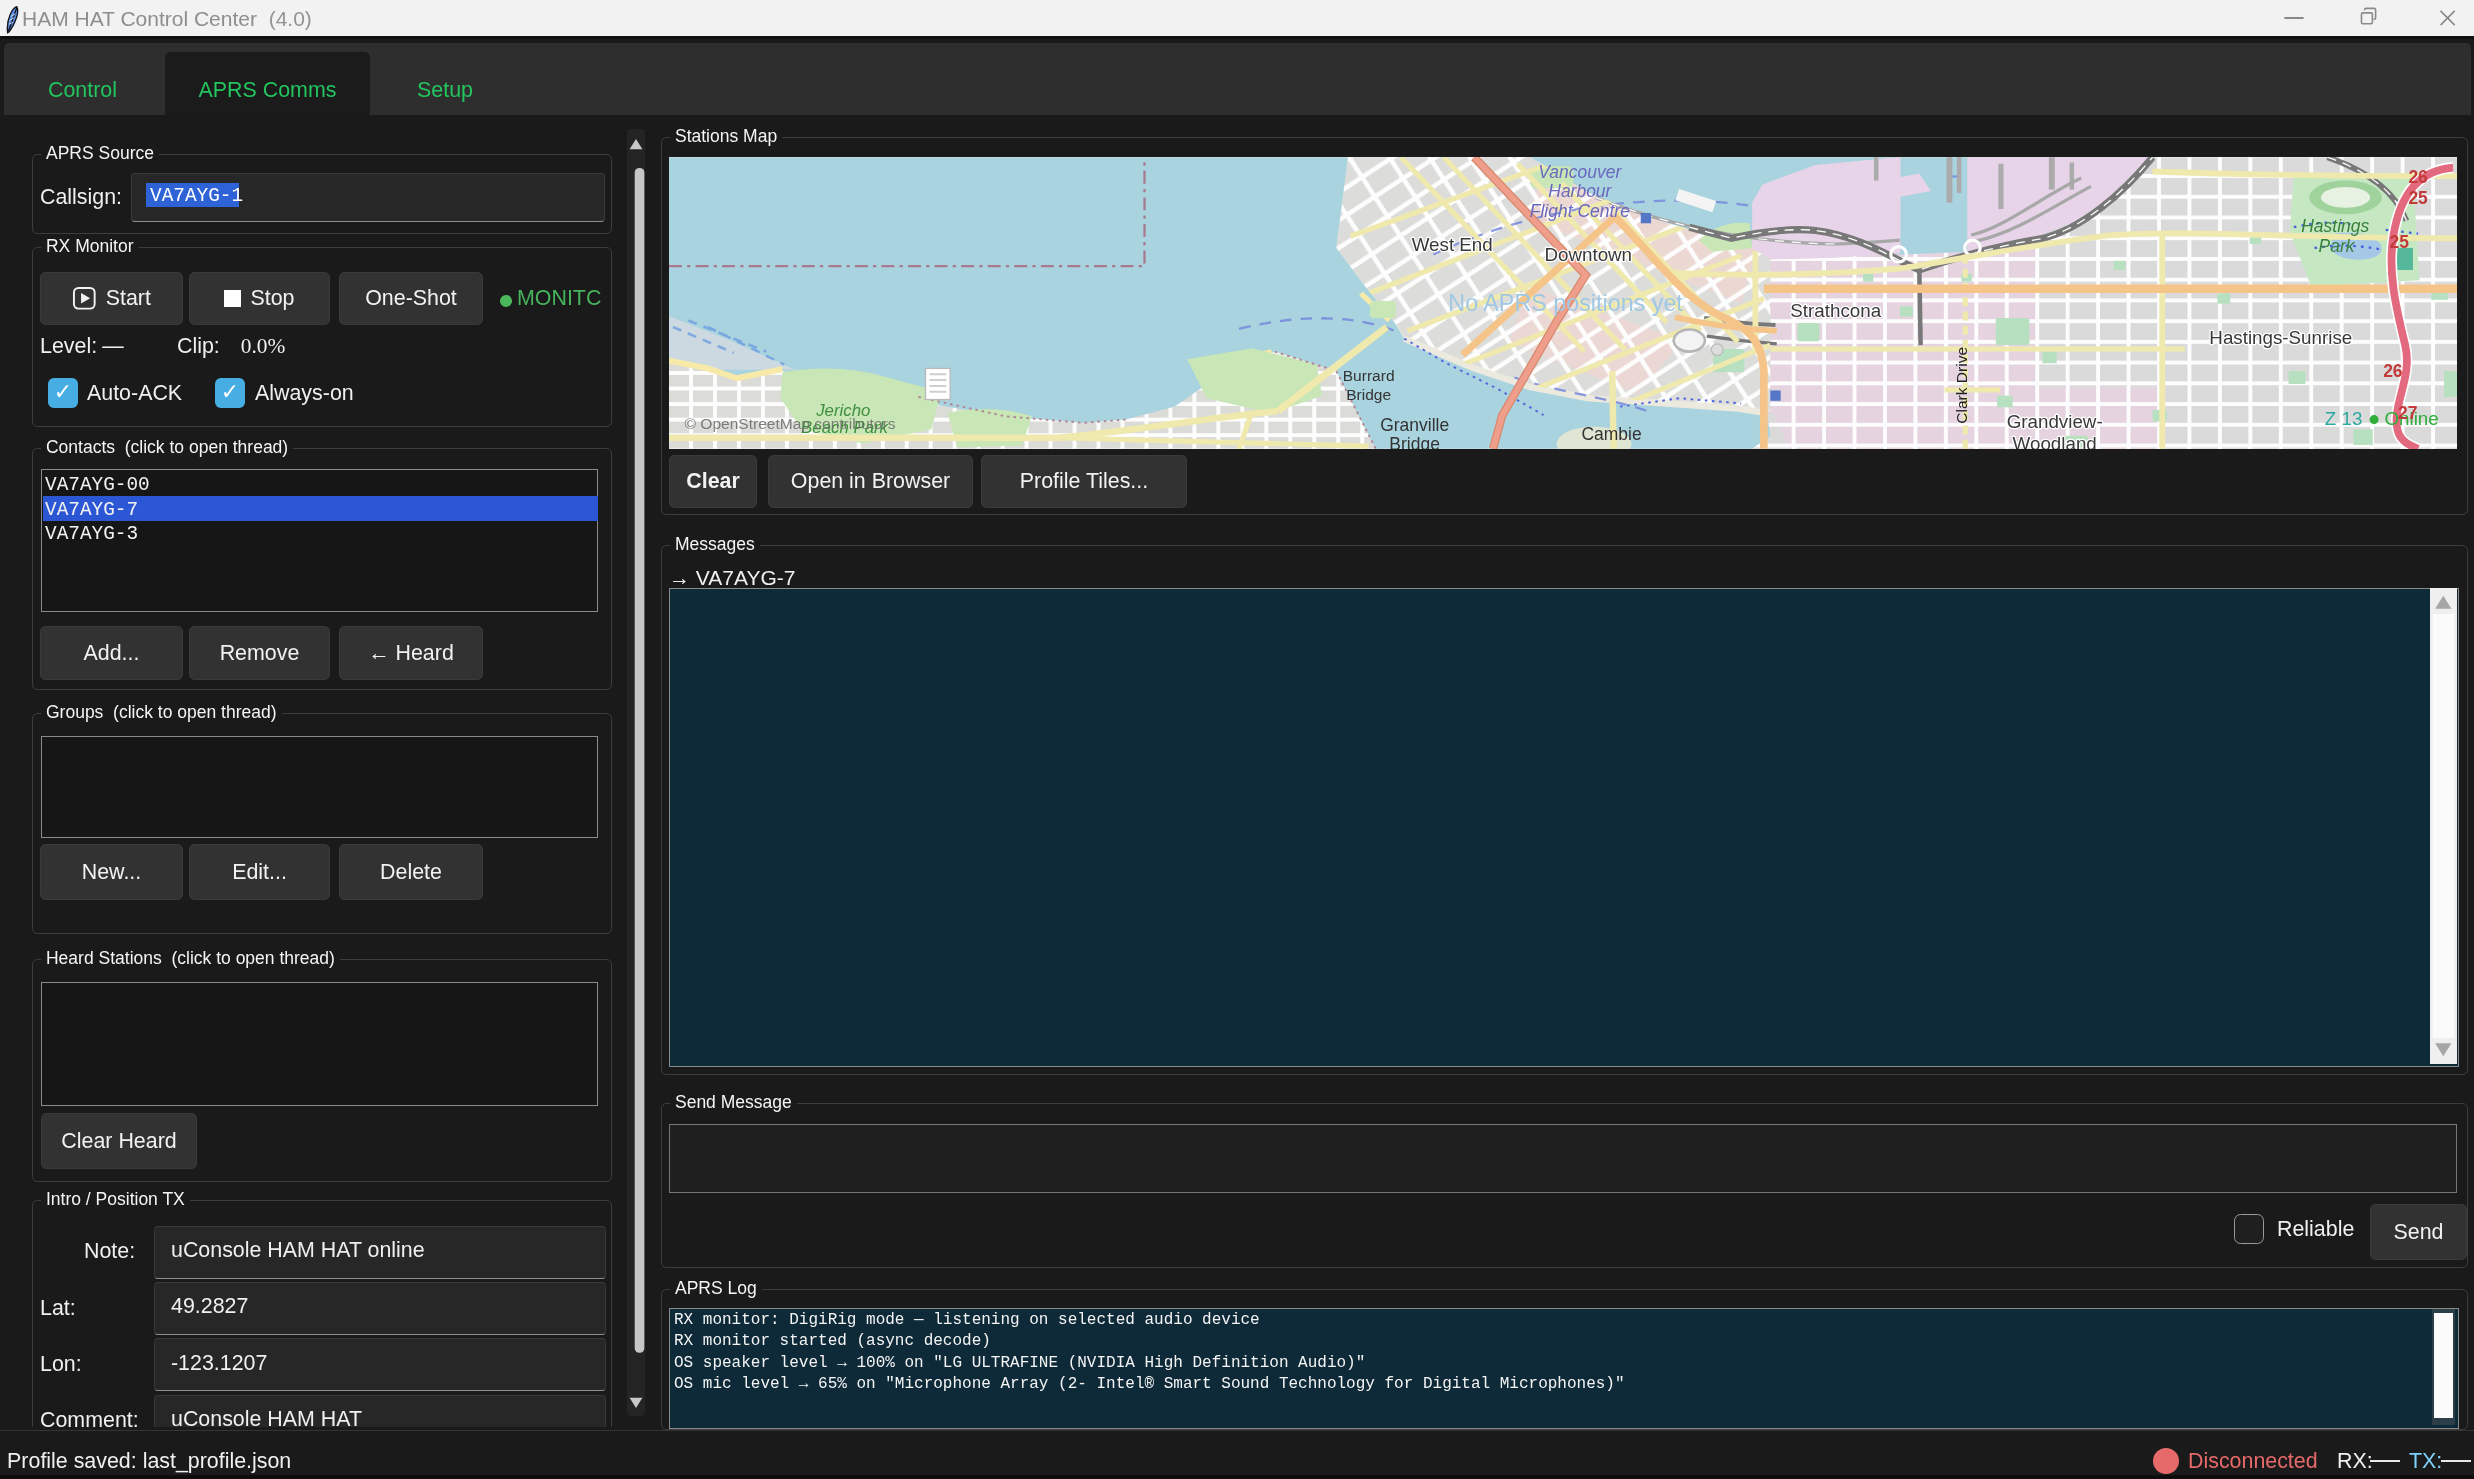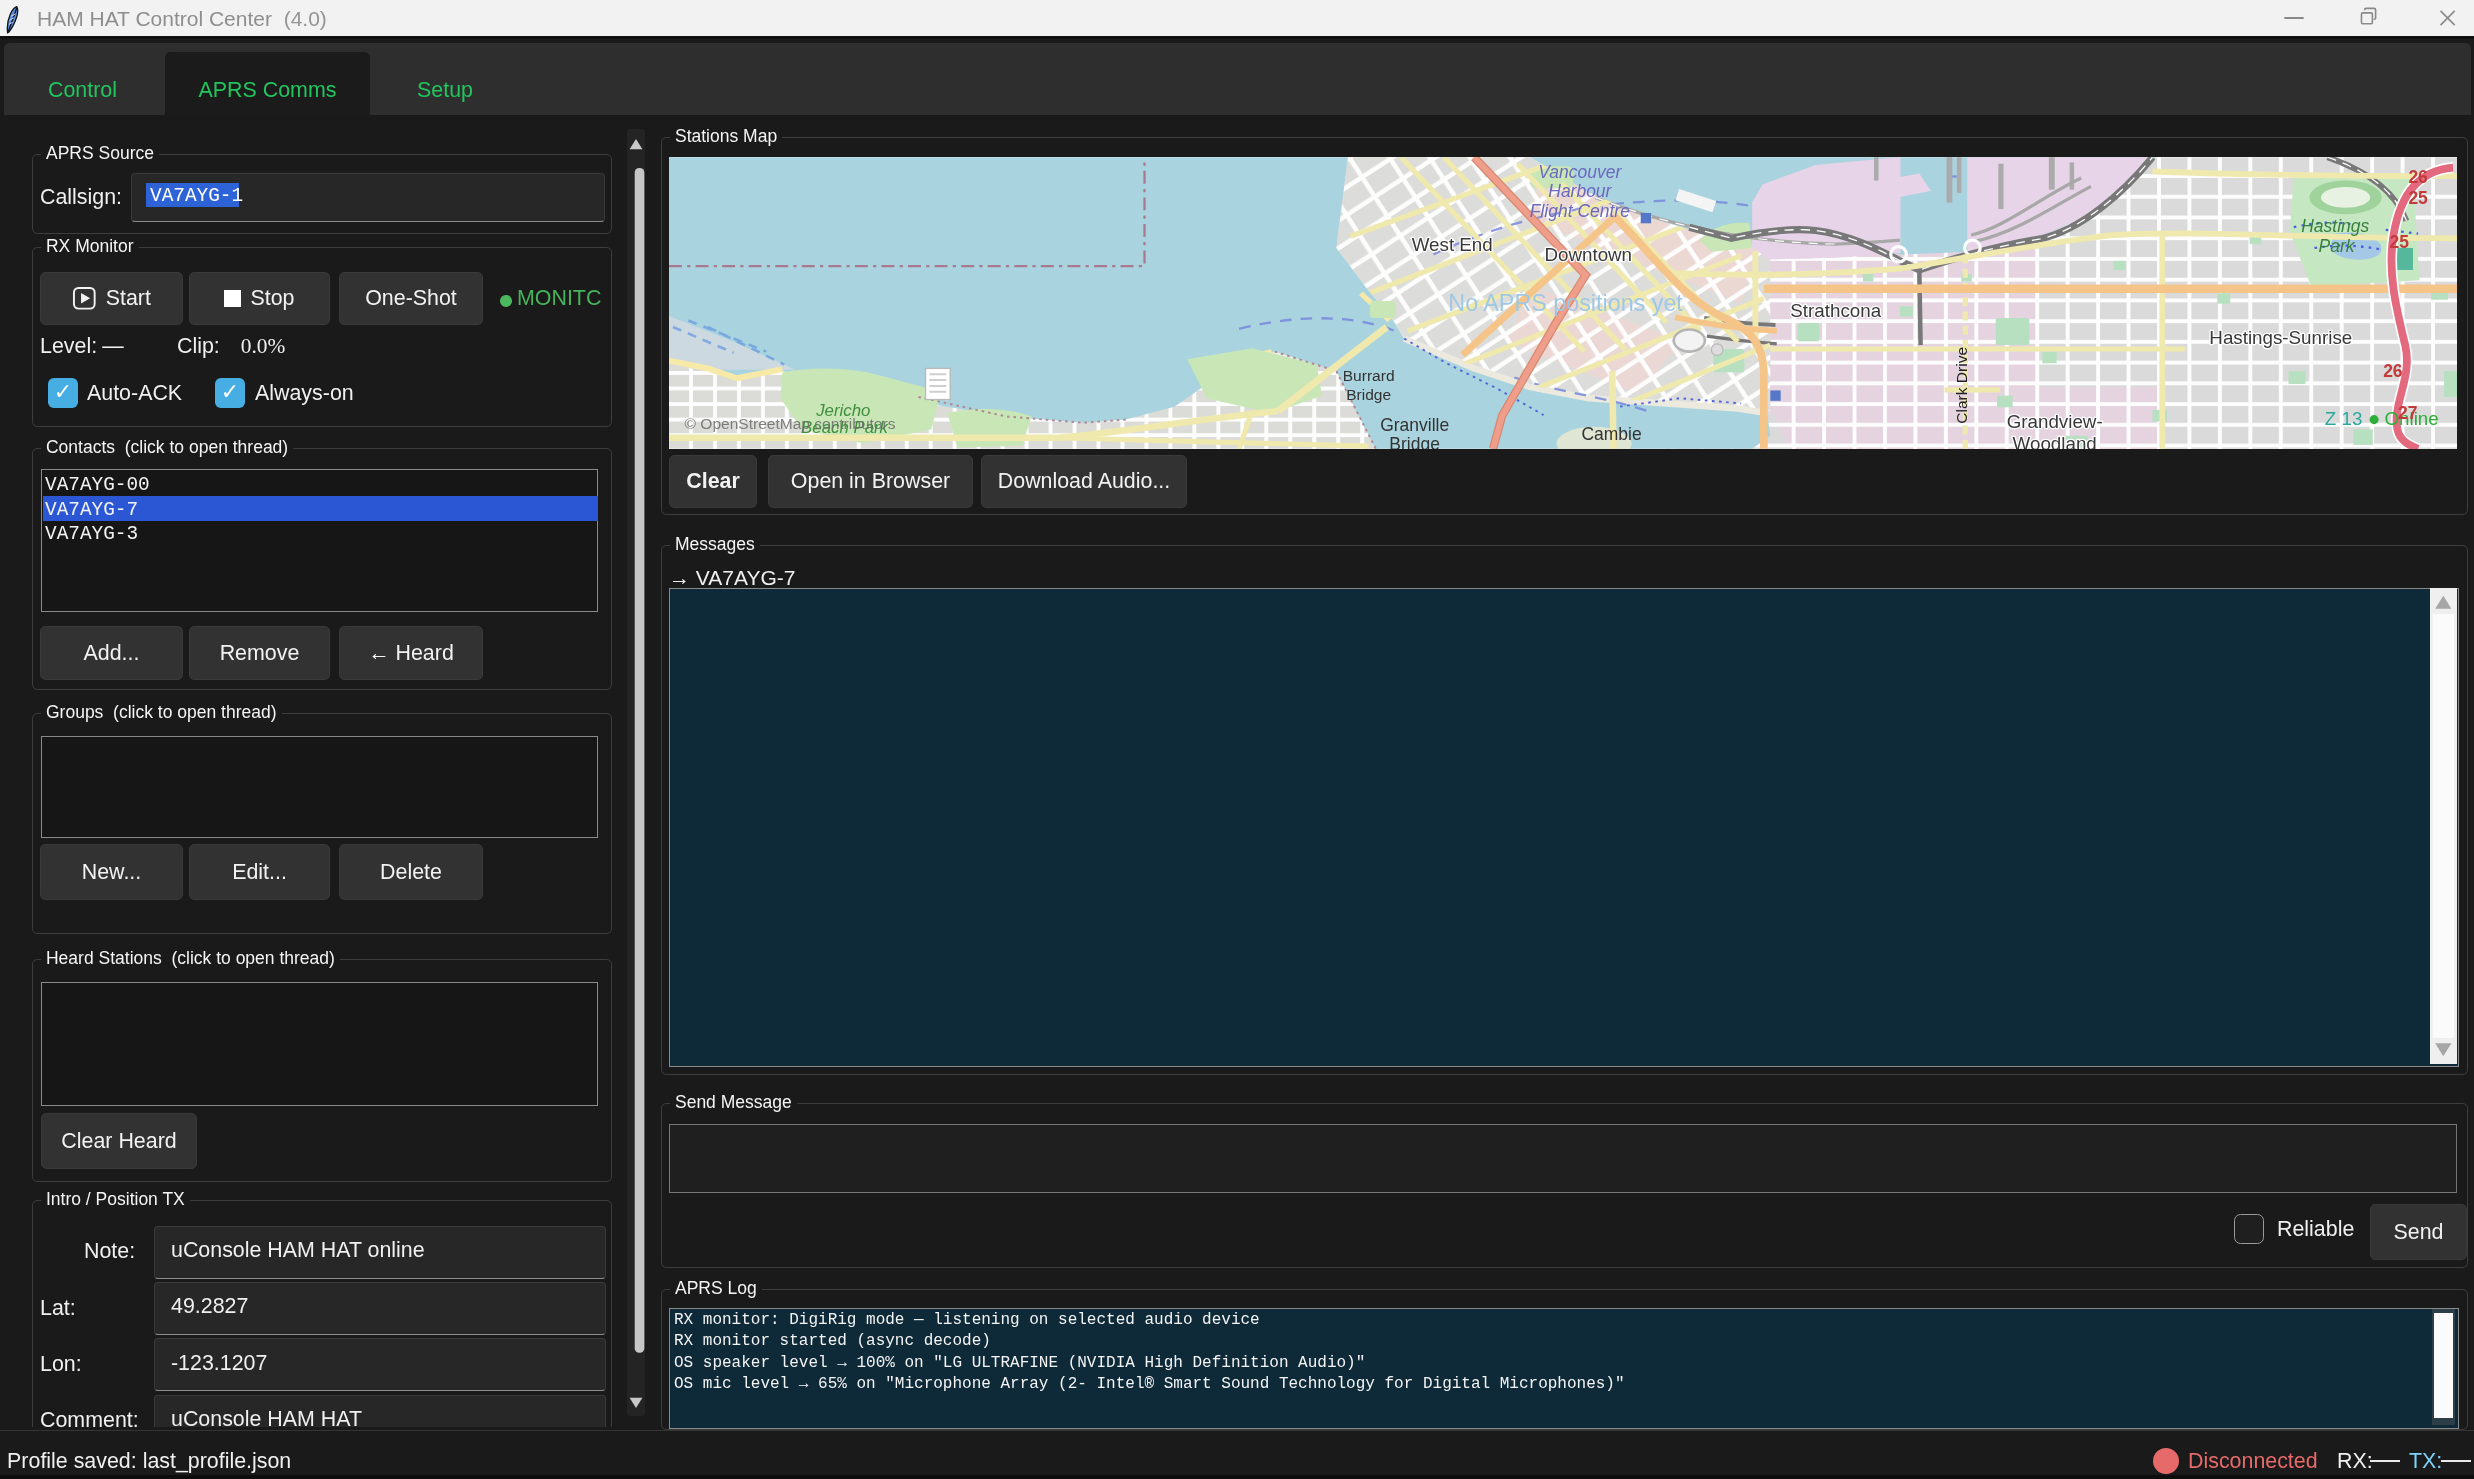--- a/index.html
+++ b/index.html
@@ -1,20 +1,20 @@
 <!DOCTYPE html>
 <html style="font-size:10.4px"><head>
 <meta charset="utf-8">
 <style>
   html,body{margin:0;padding:0;}
   body{width:2475px;height:1479px;position:relative;background:#1a1a1a;font-family:"Liberation Sans",sans-serif;overflow:hidden;}
   .abs{position:absolute;}
   
   .titlebar{left:0;top:0;width:2475px;height:36px;background:#f2f2f2;}
-  .title-text{left:37px;top:0;height:36px;line-height:38px;font-size:21px;color:#8e8e8e;}
+  .title-text{left:22px;top:0;height:36px;line-height:38px;font-size:21px;color:#8e8e8e;}
   .title-dim{color:#949494;}
   
   .tabstrip{left:3.9px;top:43px;width:2467px;height:72px;background:#2e2e2e;border-radius:5.2px 5.2px 0 0;}
   .tabsel{left:165px;top:52px;width:205px;height:63px;background:#1b1b1b;border-radius:5.2px 5.2px 0 0;}
   .tabtxt{font-size:21.4px;color:#22c55e;height:72px;line-height:72px;text-align:center;}
   
   .group{border:1.3px solid #3d3d3d;border-radius:5.2px;}
   .glabel{position:absolute;top:-12.3px;left:7.8px;background:#1a1a1a;padding:0 5.2px;font-size:17.5px;color:#f5f5f5;white-space:nowrap;}
   .lbl{font-size:21.4px;color:#f0f0f0;white-space:nowrap;}
   .btn{background:#323232;border:0.6px solid #3a3a3a;border-radius:5.2px;color:#f2f2f2;font-size:21.4px;display:flex;align-items:center;justify-content:center;white-space:nowrap;}
@@ -378,21 +378,21 @@
   <text x="2700" y="40">26</text>
   <text x="2700" y="72">25</text>
   <text x="2671" y="140">25</text>
   <text x="2661" y="340">26</text>
   <text x="2684" y="404">27</text>
 </g>
 </svg>
 </div>
 <div class="abs btn" style="left:669px;top:455px;width:86px;height:51px;font-weight:bold;">Clear</div>
 <div class="abs btn" style="left:768px;top:455px;width:203px;height:51px;">Open in Browser</div>
-<div class="abs btn" style="left:981px;top:455px;width:204px;height:51px;">Download Audio...</div>
+<div class="abs btn" style="left:981px;top:455px;width:204px;height:51px;">Profile Tiles...</div>
 
 <div class="abs group" style="left:661px;top:545px;width:1805px;height:528px;">
   <span class="glabel">Messages</span>
 </div>
 <div class="abs lbl" style="left:669px;top:566px;font-size:21px;">→ VA7AYG-7</div>
 <div class="abs navy" style="left:669px;top:588px;width:1788px;height:477px;"></div>
 <div class="abs" style="left:2430px;top:588px;width:26.6px;height:476px;background:#efefef;"></div>
 <svg class="abs" style="left:2430px;top:588px;" width="26.6" height="476" viewBox="0 0 41 734">
   <path d="M20.5,12 L33,32 H8 Z" fill="#a6a6a6"></path>
   <rect x="4" y="40" width="33" height="654" fill="#fbfbfb"></rect>

